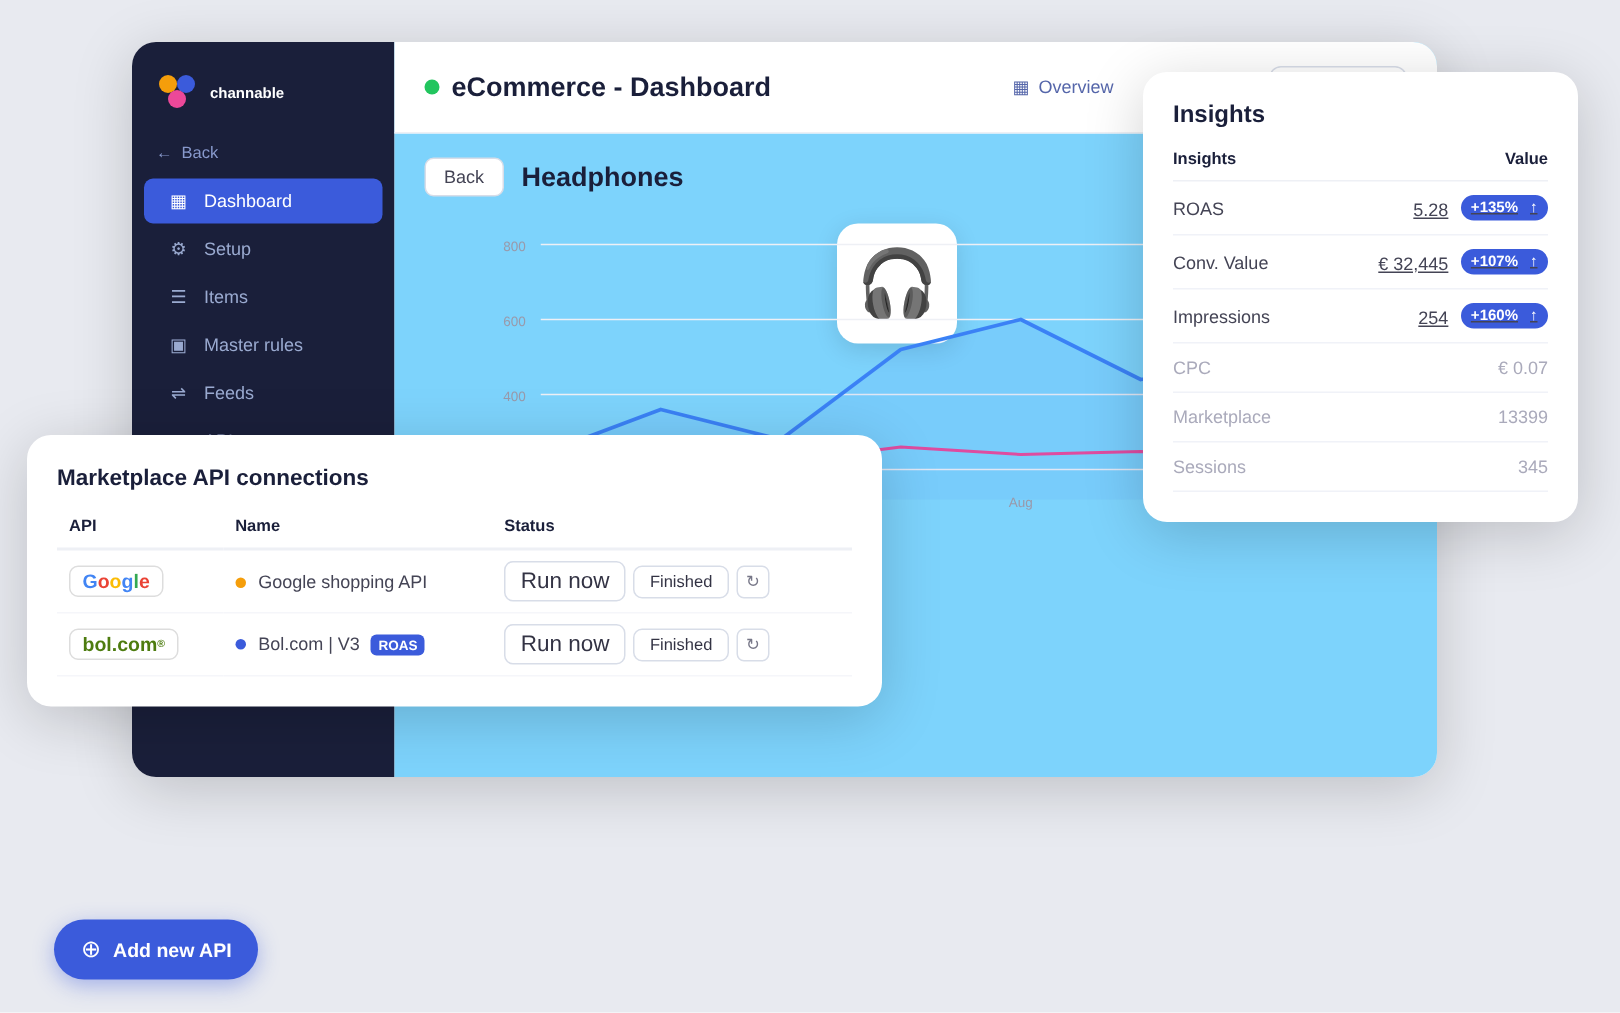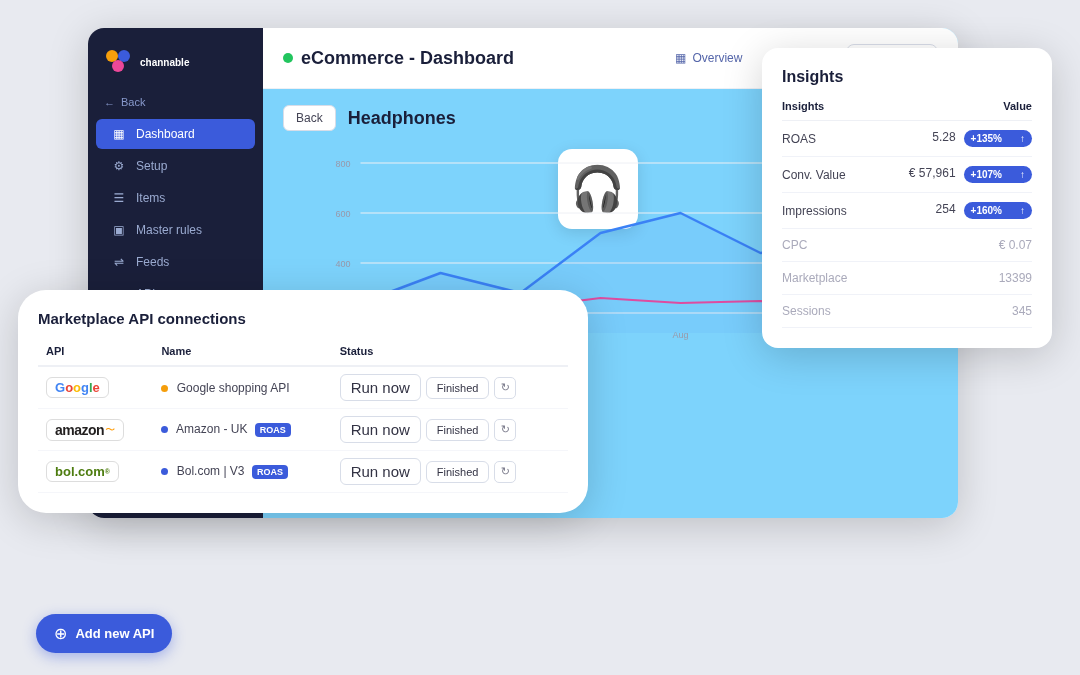--- a/index.html
+++ b/index.html
@@ -229,43 +229,44 @@
       font-size: 12px;
       color: #445;
       padding: 9px 0;
       border-bottom: 1px solid #f0f2f8;
     }
     .insights-table td:last-child { text-align: right; }
     .insights-table tr.muted td { color: #aab; }
     .badge-positive {
       display: inline-flex;
       align-items: center;
-      gap: 18px;
+      gap: 8px;
       background: #3b5bdb;
       color: #fff;
       font-size: 10px;
       font-weight: 700;
       padding: 3px 7px;
       border-radius: 20px;
     }
     .td-with-badge {
       display: flex;
-      align-items: flex-start;
+      align-items: flex-end;
       justify-content: flex-end;
       gap: 8px;
+      text-decoration: underline;
     }
 
     
     .marketplace-card {
       position: absolute;
       top: 290px;
       left: 18px;
       width: 570px;
       background: #fff;
-      border-radius: 28px;
+      border-radius: 16px;
       box-shadow: 0 8px 40px rgba(0,0,0,0.18);
       padding: 20px;
       z-index: 20;
     }
     .marketplace-title {
       font-size: 15px;
       font-weight: 700;
       color: #1a1f3a;
       margin-bottom: 14px;
     }
@@ -503,21 +504,21 @@
               <span>+135%</span>
               <span>↑</span>
             </span>
           </div>
         </td>
       </tr>
       <tr>
         <td>Conv. Value</td>
         <td>
           <div class="td-with-badge">
-            <span>€ 57,961</span>
+            <span>€ 32,445</span>
             <span class="badge-positive">
               <span>+107%</span>
               <span>↑</span>
             </span>
           </div>
         </td>
       </tr>
       <tr>
         <td>Impressions</td>
         <td>
@@ -575,61 +576,41 @@
         </td>
         <td>
           <div class="action-group">
             <button class="run-btn">Run now</button>
             <button class="finished-btn">Finished</button>
             <div class="refresh-icon">↻</div>
           </div>
         </td>
       </tr>
 
+
+
       <tr>
         <td>
-          <span style="display:inline-flex;align-items:center;border:1.5px solid #ddd;border-radius:6px;padding:2px 8px;">
-            <span style="font-weight:900;font-size:14px;color:#221f1f;letter-spacing:-0.5px;">amazon</span>
-            <span style="color:#ff9900;font-size:10px;margin-left:1px;">〜</span>
+          <span style="display:inline-flex;align-items:center;border:1.5px solid #ddd;border-radius:6px;padding:2px 8px;font-weight:800;font-size:13px;color:#4d7c0f;">
+            bol.com<sup style="font-size:7px;">®</sup>
           </span>
         </td>
         <td>
           <span class="status-dot active"></span>
-          <span>Amazon - UK</span>
+          <span>Bol.com | V3</span>
           <span class="roas-badge">ROAS</span>
         </td>
         <td>
           <div class="action-group">
             <button class="run-btn">Run now</button>
             <button class="finished-btn">Finished</button>
             <div class="refresh-icon">↻</div>
           </div>
         </td>
       </tr>
-
-
-      <tr>
-        <td>
-          <span style="display:inline-flex;align-items:center;border:1.5px solid #ddd;border-radius:6px;padding:2px 8px;font-weight:800;font-size:13px;color:#4d7c0f;">
-            bol.com<sup style="font-size:7px;">®</sup>
-          </span>
-        </td>
-        <td>
-          <span class="status-dot active"></span>
-          <span>Bol.com | V3</span>
-          <span class="roas-badge">ROAS</span>
-        </td>
-        <td>
-          <div class="action-group">
-            <button class="run-btn">Run now</button>
-            <button class="finished-btn">Finished</button>
-            <div class="refresh-icon">↻</div>
-          </div>
-        </td>
-      </tr>
     </tbody>
   </table>
 </div>
 
 <button class="add-api-btn">
   <span class="add-icon">⊕</span>
   <span>Add new API</span>
 </button>
 
 </body></html>

